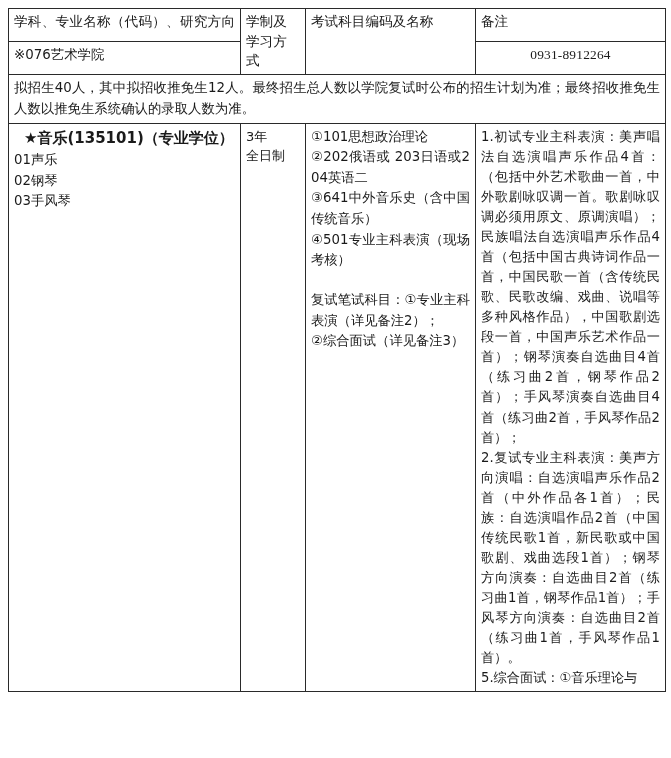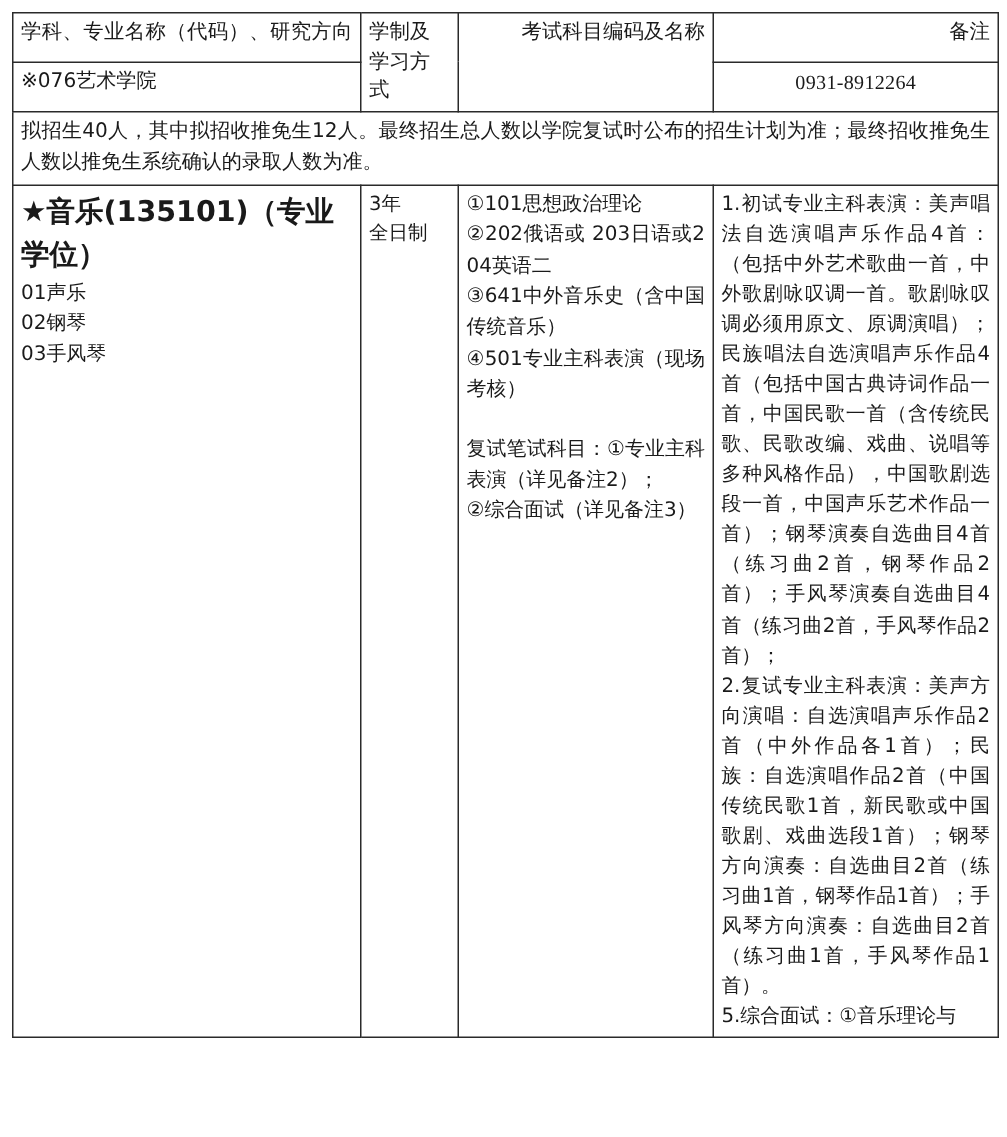--- a/index.html
+++ b/index.html
@@ -43,21 +43,21 @@
   }
 
   
   col.c-major  { width: 232px; }
   col.c-system { width: 65px;  }
   col.c-exam   { width: 170px; }
   col.c-notes  { width: 190px; }
 
   
   th.hd {
-    text-align: right;
+    text-align: left;
     vertical-align: middle;
     font-size: 13.6px;
     line-height: 1.45;
   }
   th.hd-major {
     text-align: justify;
     text-align-last: justify;
     vertical-align: middle;
     padding-left: 4px;
     padding-right: 4px;
@@ -102,21 +102,22 @@
   }
 
   
   td.major-cell {
     line-height: 1.55;
     padding-top: 3px;
   }
   .major-title {
     font-weight: bold;
     display: block;
-    font-size: 19px;
+    font-size: 15px;
+    margin-left: 10px;
   }
   .direction-line {
     display: block;
     font-size: 13.3px;
   }
 
   td.system-cell {
     text-align: left;
     vertical-align: bottom;
     font-size: 13px;

